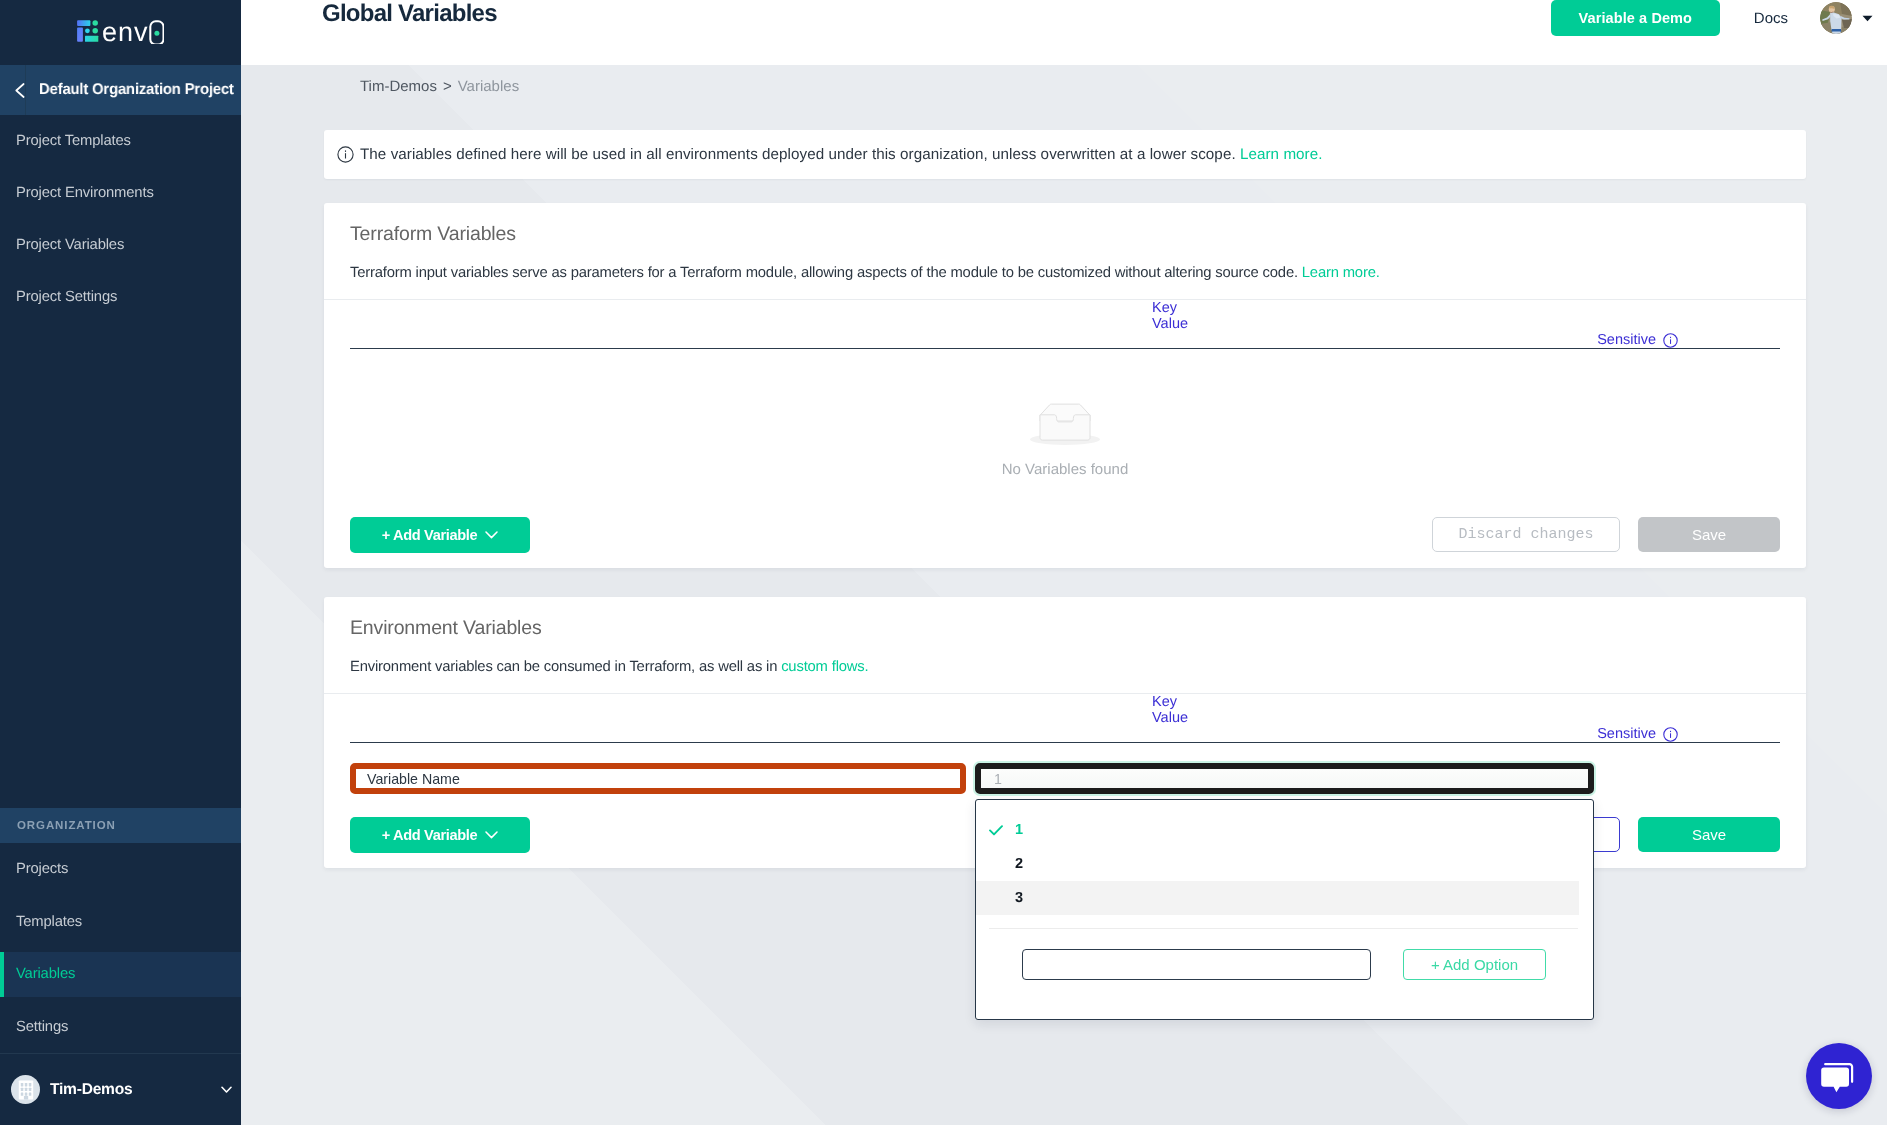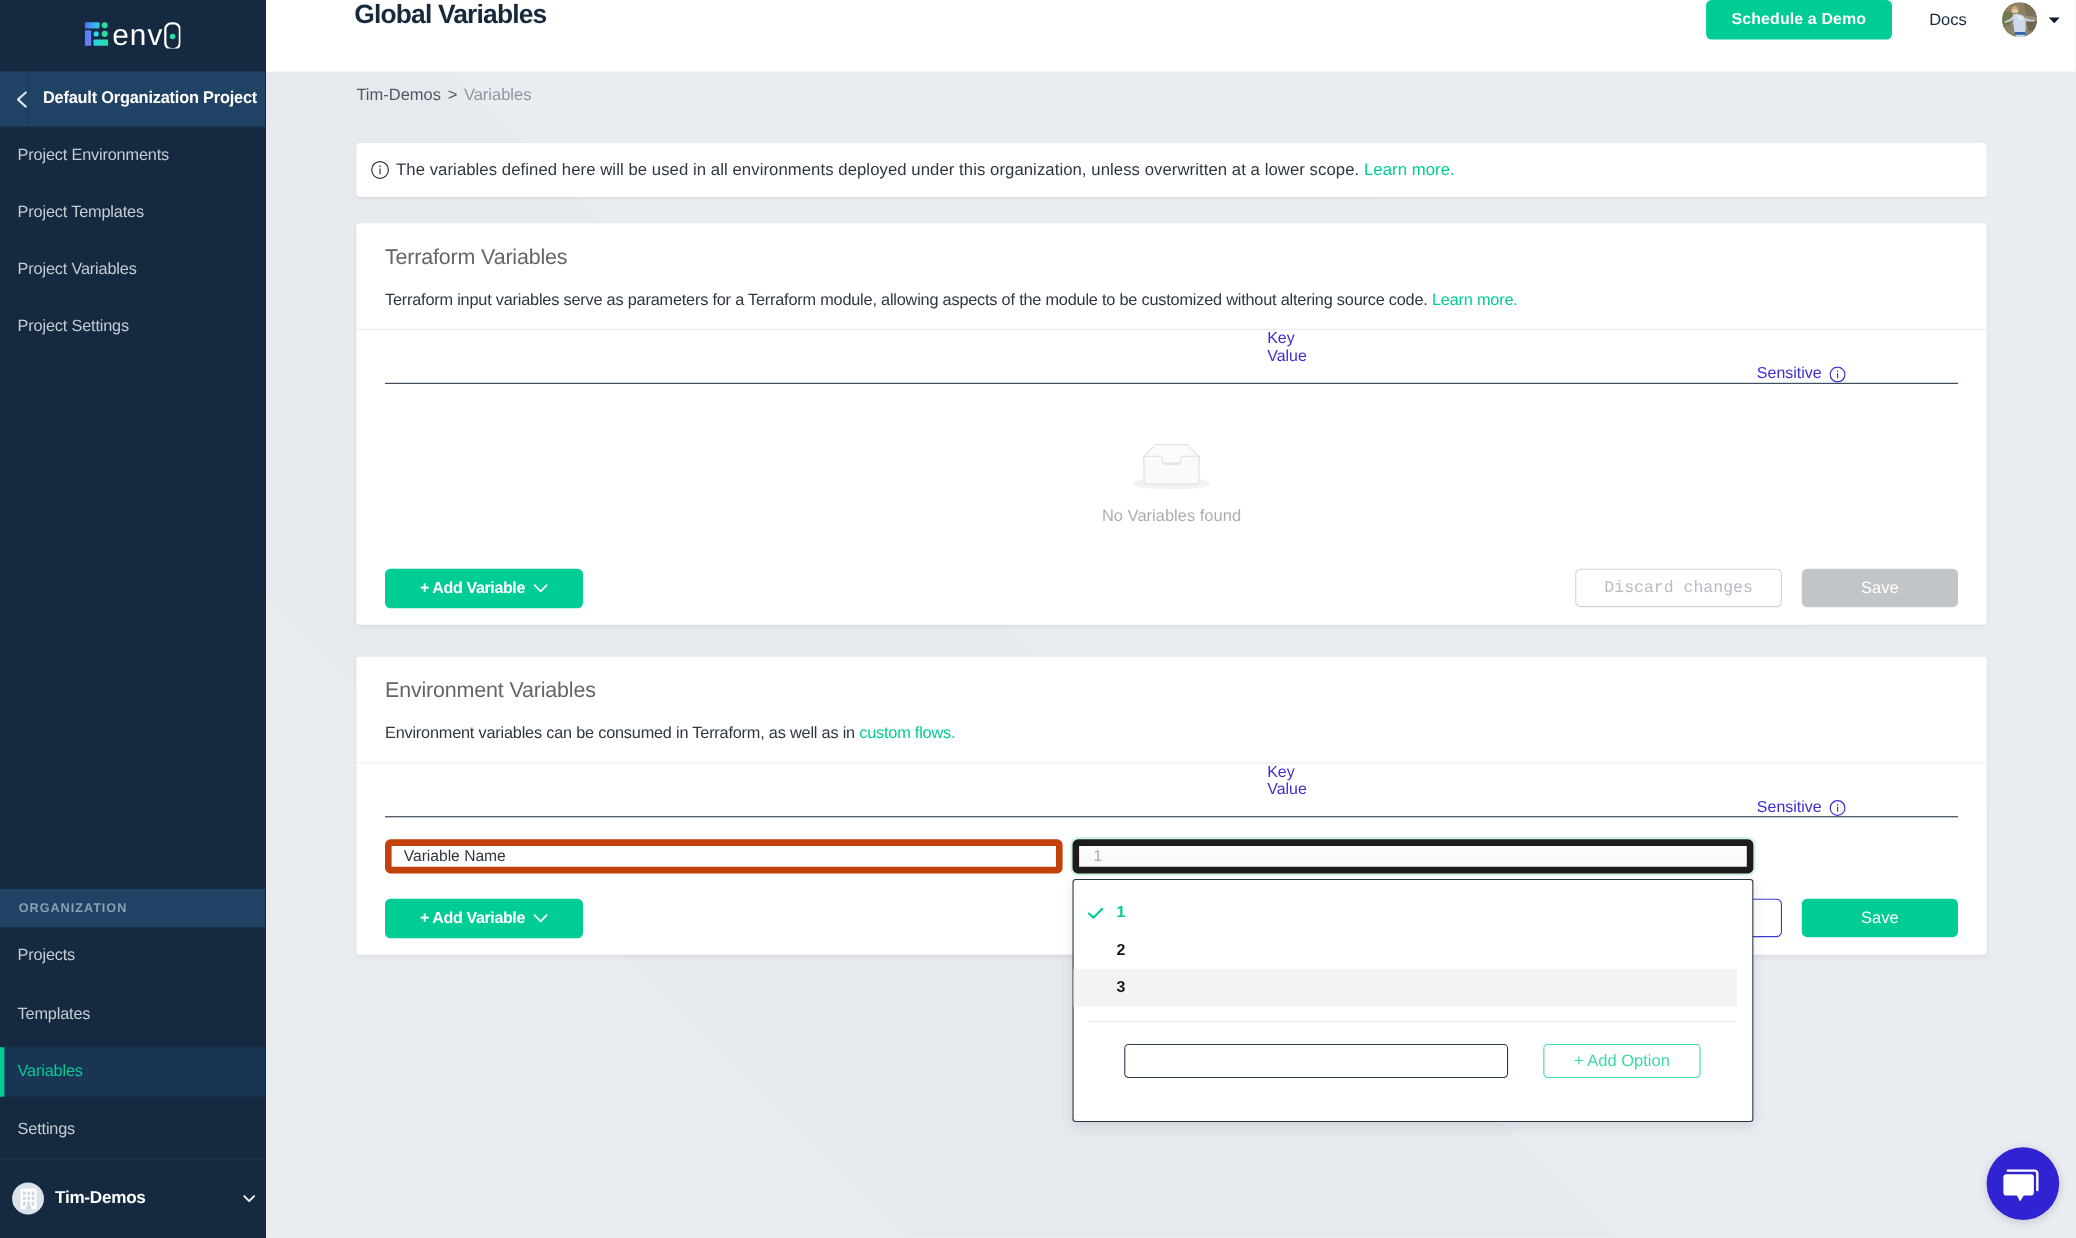--- a/index.html
+++ b/index.html
@@ -90,21 +90,21 @@
   }
   .content-bg::before {
     content:""; position:absolute; inset:-200px -200px -200px -200px; z-index:0;
     background:repeating-linear-gradient(45deg,
        #eaedf0 0px, #eaedf0 696px,
        #e6e9ed 696px, #e6e9ed 1151px,
        #e9ecf0 1151px, #e9ecf0 1666px,
        #eaedf0 1666px, #eaedf0 2146px);
   }
   .content-bg > * { position:relative; z-index:1; }
-  .breadcrumb { padding:12px 0 0 83px; font-size:15px; color:#8e959d; line-height:20px; height:65px; }
+  .breadcrumb { padding:12px 0 0 83px; font-size:15px; color:#8e959d; line-height:20px; height:65px;margin-left:36px; }
   .bc-first { color:#4f5761; }
   .bc-sep { color:#4f5761; padding:0 6px; }
 
   .notice {
     margin:0 81px 0 83px; background:#fff; border-radius:3px;
     height:49px; display:flex; align-items:center; padding:0 22px 0 13px;
     box-shadow:0 1px 2px rgba(16,30,54,0.05);
   }
   .notice-text { margin-left:6px; font-size:15.2px; color:#2d3742; letter-spacing:0.06px; }
   .lnk { color:#00cc96; cursor:pointer; }
@@ -225,24 +225,24 @@
       <div class="proj-back">
         <svg width="10" height="15" viewBox="0 0 10 15">
           <path d="M8.6 1.0 L1.3 7.5 L8.6 14.0" fill="none" stroke="#ffffff" stroke-width="1.7" stroke-linecap="round" stroke-linejoin="round"></path>
         </svg>
       </div>
       <div class="proj-name"><span>Default Organization Project</span></div>
     </div>
 
     <nav class="nav-list">
       <div class="nav-item">
+          <span>Project Templates</span>
+        </div>
+      <div class="nav-item">
           <span>Project Environments</span>
-        </div>
-      <div class="nav-item">
-          <span>Project Templates</span>
         </div>
       <div class="nav-item">
           <span>Project Variables</span>
         </div>
       <div class="nav-item">
           <span>Project Settings</span>
         </div>
     </nav>
 
     <div class="spacer"></div>
@@ -286,21 +286,21 @@
         <path d="M1 1.3 L5.5 6.0 L10 1.3" fill="none" stroke="#ffffff" stroke-width="1.6" stroke-linecap="round" stroke-linejoin="round"></path>
       </svg>
     </div>
   </aside>
 
   <div class="main">
 
     <header class="topbar">
       <div class="page-title">Global Variables</div>
       <div class="top-right">
-        <button class="demo-btn">Schedule a Demo</button>
+        <button class="demo-btn">Variable a Demo</button>
         <span class="docs-link">Docs</span>
         <span class="avatar-wrap">
           <svg class="avatar" viewBox="0 0 32 32">
             <defs>
                 <clipPath id="avclip">
                   <circle cx="16" cy="16" r="16"></circle>
                 </clipPath>
               </defs>
             <g clip-path="url(#avclip)">
               <rect x="0" y="0" width="32" height="32" fill="#9a8f76"></rect>

